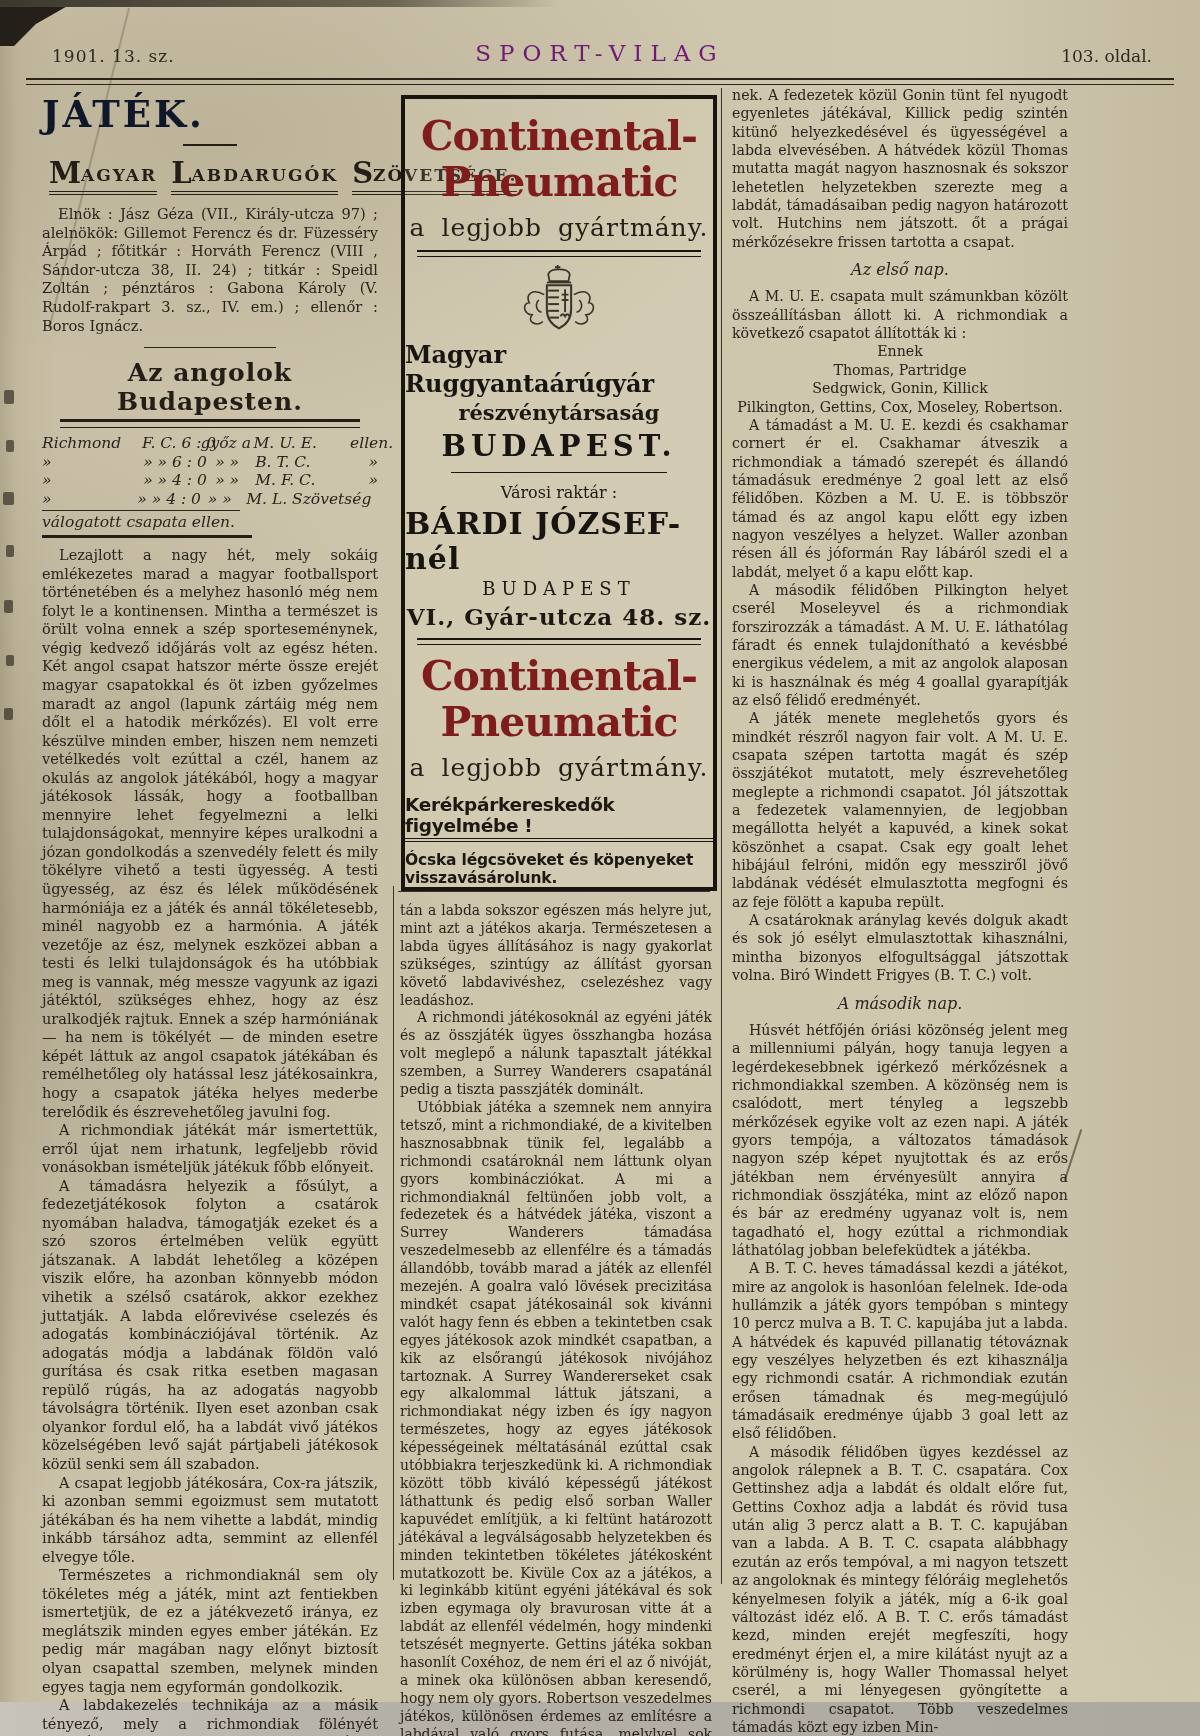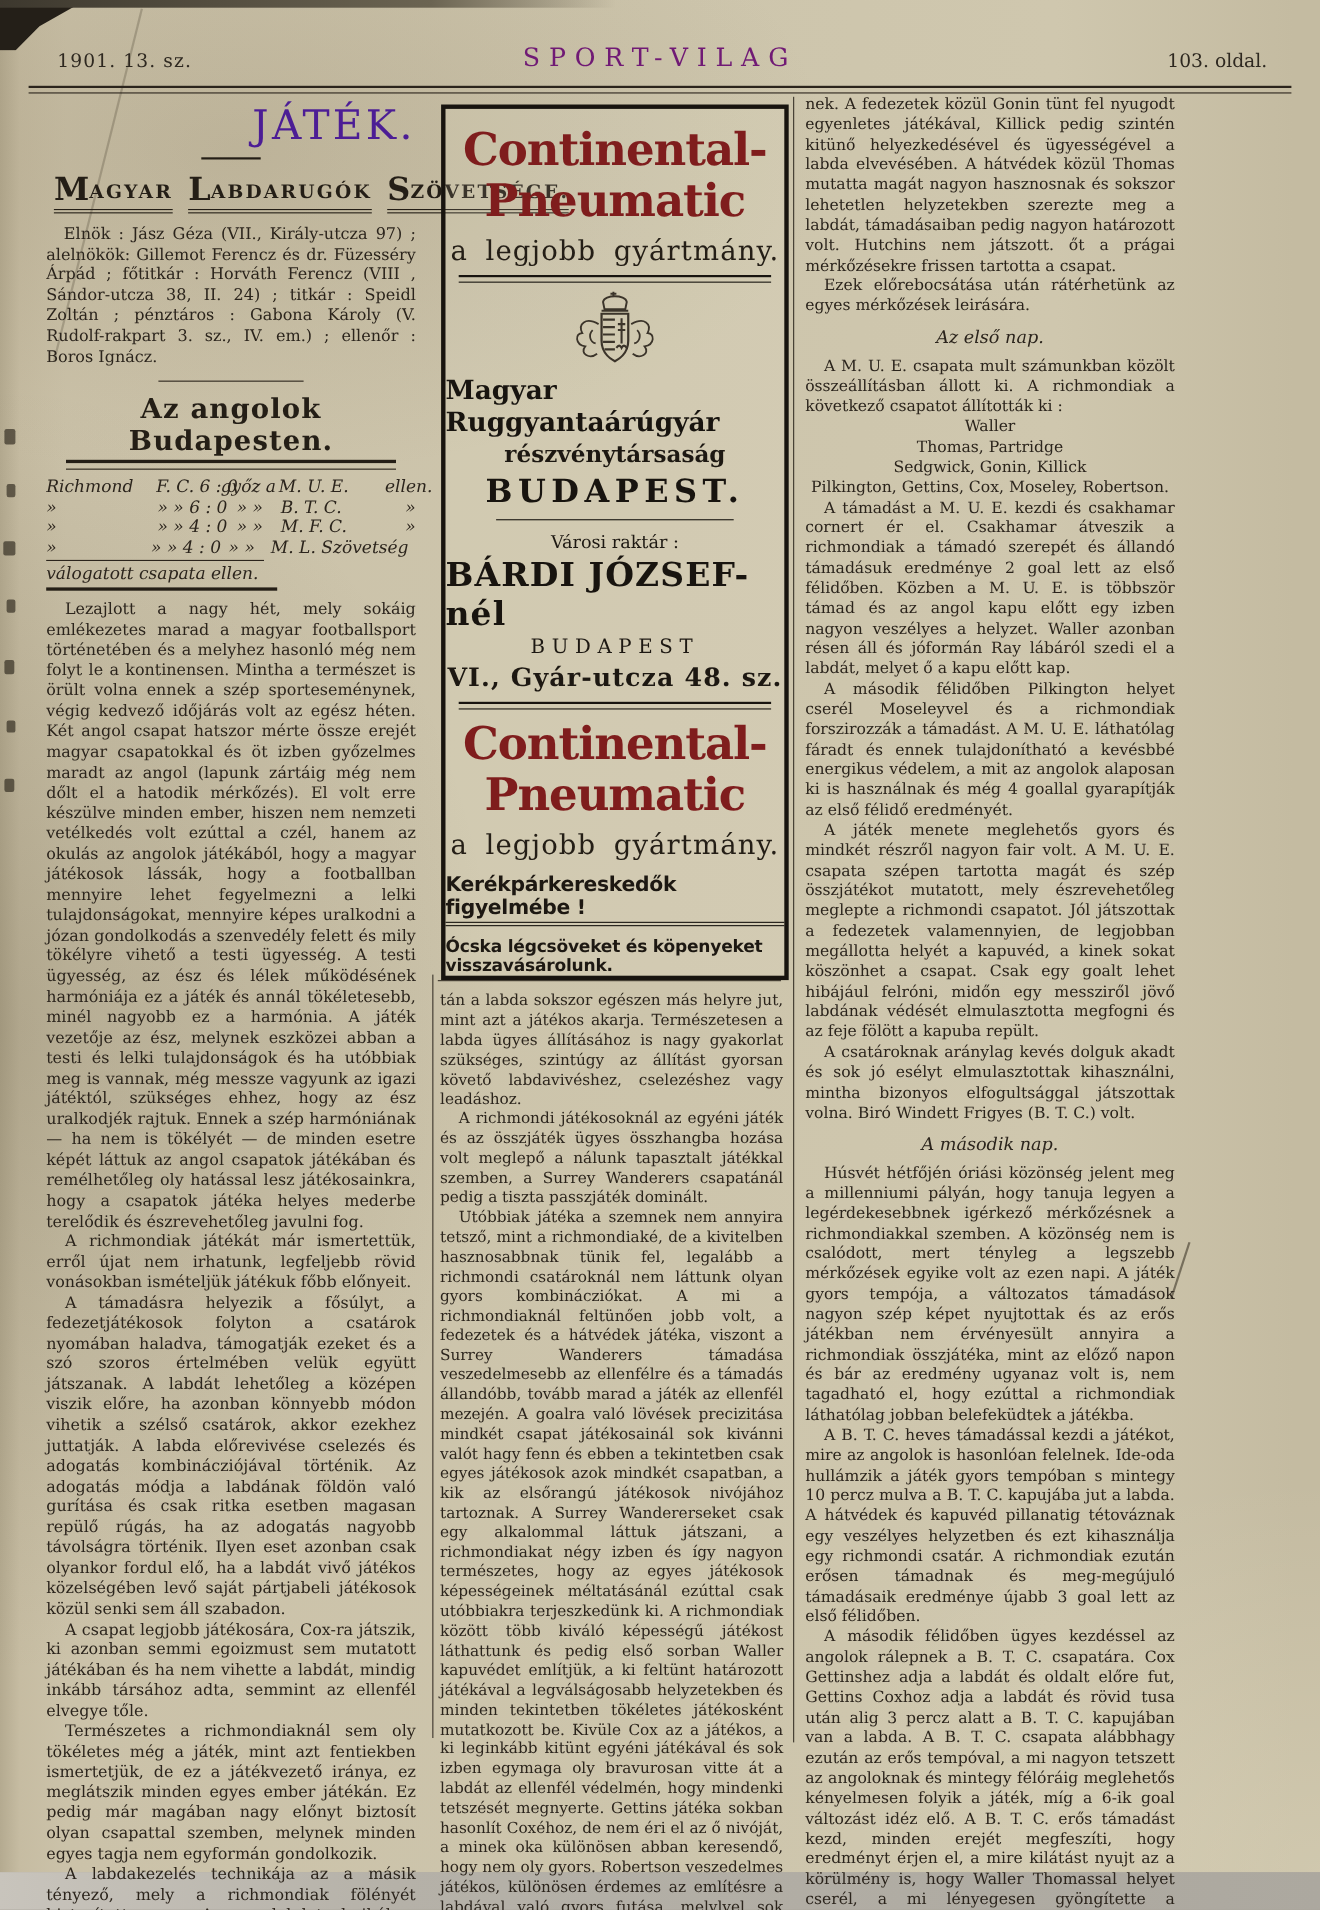--- a/index.html
+++ b/index.html
@@ -32,21 +32,21 @@
   
   .col{position:absolute;color:#2b241c;}
   #col-left{left:42px;top:92px;width:336px;}
   #col-mid-text{left:400px;top:902px;width:312px;}
   #col-right{left:732px;top:86px;width:336px;}
   #vrule-mid-right{position:absolute;left:721px;top:88px;width:1px;height:1496px;background:#3a332a;}
   #vrule-left-mid{position:absolute;left:393px;top:886px;width:1px;height:694px;background:#3a332a;}
   #rule-under-ad{position:absolute;left:398px;top:891px;width:312px;height:1px;background:#3a332a;}
 
   
-  #game-title{text-align:right;font-size:37px;font-weight:normal;letter-spacing:3px;color:#4c1d95;}
+  #game-title{text-align:left;font-size:37px;font-weight:bold;letter-spacing:3px;color:#0f172a;}
   #game-title-rule{width:54px;height:2px;background:#241e16;margin:8px auto 10px auto;}
   #org-title{text-align:center;margin-top:2px;white-space:nowrap;}
   #org-title .w{display:inline-block;margin:0 7px;border-bottom:4px double #241e16;padding-bottom:1px;
     font-weight:bold;font-size:17px;letter-spacing:2px;color:#241e16;}
   #org-title .w b{font-size:29px;font-weight:bold;vertical-align:-2px;letter-spacing:0;}
   #officers{margin-top:10px;font-size:14.6px;line-height:18.6px;text-align:justify;text-indent:16px;}
   #officers-divider{width:132px;height:1px;background:#2b241c;margin:12px auto 10px auto;}
   #match-title{text-align:center;font-size:25px;font-weight:bold;color:#241e16;letter-spacing:1px;}
   #match-title-rule{width:300px;height:5px;border-top:3px solid #241e16;border-bottom:1px solid #241e16;margin:3px auto 6px auto;}
 
@@ -217,24 +217,23 @@
   <div id="rule-under-ad"></div>
 
   <div id="col-mid-text" class="col">
       <p class="blk flush">tán a labda sokszor egészen más helyre jut, mint azt a játékos akarja. Természetesen a labda ügyes állításához is nagy gyakorlat szükséges, szintúgy az állítást gyorsan követő labdavivéshez, cselezéshez vagy leadáshoz.</p>
       <p class="blk p">A richmondi játékosoknál az egyéni játék és az összjáték ügyes összhangba hozása volt meglepő a nálunk tapasztalt játékkal szemben, a Surrey Wanderers csapatánál pedig a tiszta passzjáték dominált.</p>
       <p class="blk p">Utóbbiak játéka a szemnek nem annyira tetsző, mint a richmondiaké, de a kivitelben hasznosabbnak tünik fel, legalább a richmondi csatároknál nem láttunk olyan gyors kombinácziókat. A mi a richmondiaknál feltünően jobb volt, a fedezetek és a hátvédek játéka, viszont a Surrey Wanderers támadása veszedelmesebb az ellenfélre és a támadás állandóbb, tovább marad a játék az ellenfél mezején. A goalra való lövések precizitása mindkét csapat játékosainál sok kivánni valót hagy fenn és ebben a tekintetben csak egyes játékosok azok mindkét csapatban, a kik az elsőrangú játékosok nivójához tartoznak. A Surrey Wandererseket csak egy alkalommal láttuk játszani, a richmondiakat négy izben és így nagyon természetes, hogy az egyes játékosok képességeinek méltatásánál ezúttal csak utóbbiakra terjeszkedünk ki. A richmondiak között több kiváló képességű játékost láthattunk és pedig első sorban Waller kapuvédet említjük, a ki feltünt határozott játékával a legválságosabb helyzetekben és minden tekintetben tökéletes játékosként mutatkozott be. Kivüle Cox az a játékos, a ki leginkább kitünt egyéni játékával és sok izben egymaga oly bravurosan vitte át a labdát az ellenfél védelmén, hogy mindenki tetszését megnyerte. Gettins játéka sokban hasonlít Coxéhoz, de nem éri el az ő nivóját, a minek oka különösen abban keresendő, hogy nem oly gyors. Robertson veszedelmes játékos, különösen érdemes az említésre a labdával való gyors futása, melylyel sok keserű perczet szerzett az ellenfél-</p>
     </div>
 
   <div id="col-right" class="col">
       <p class="blk flush">nek. A fedezetek közül Gonin tünt fel nyugodt egyenletes játékával, Killick pedig szintén kitünő helyezkedésével és ügyességével a labda elvevésében. A hátvédek közül Thomas mutatta magát nagyon hasznosnak és sokszor lehetetlen helyzetekben szerezte meg a labdát, támadásaiban pedig nagyon határozott volt. Hutchins nem játszott. őt a prágai mérkőzésekre frissen tartotta a csapat.</p>
-      <p class="blk p">Ezek előrebocsátása után rátérhetünk az egyes mérkőzések leirására.</p>
       <p class="blk subhead">Az első nap.</p>
       <p class="blk p">A M. U. E. csapata mult számunkban közölt összeállításban állott ki. A richmondiak a következő csapatot állították ki :</p>
-      <p class="blk center">Waller</p>
+      <p class="blk center">Ennek</p>
       <p class="blk center">Thomas, Partridge</p>
       <p class="blk center">Sedgwick, Gonin, Killick</p>
       <p class="blk center">Pilkington, Gettins, Cox, Moseley, Robertson.</p>
       <p class="blk p">A támadást a M. U. E. kezdi és csakhamar cornert ér el. Csakhamar átveszik a richmondiak a támadó szerepét és állandó támadásuk eredménye 2 goal lett az első félidőben. Közben a M. U. E. is többször támad és az angol kapu előtt egy izben nagyon veszélyes a helyzet. Waller azonban résen áll és jóformán Ray lábáról szedi el a labdát, melyet ő a kapu előtt kap.</p>
       <p class="blk p">A második félidőben Pilkington helyet cserél Moseleyvel és a richmondiak forszirozzák a támadást. A M. U. E. láthatólag fáradt és ennek tulajdonítható a kevésbbé energikus védelem, a mit az angolok alaposan ki is használnak és még 4 goallal gyarapítják az első félidő eredményét.</p>
       <p class="blk p">A játék menete meglehetős gyors és mindkét részről nagyon fair volt. A M. U. E. csapata szépen tartotta magát és szép összjátékot mutatott, mely észrevehetőleg meglepte a richmondi csapatot. Jól játszottak a fedezetek valamennyien, de legjobban megállotta helyét a kapuvéd, a kinek sokat köszönhet a csapat. Csak egy goalt lehet hibájául felróni, midőn egy messziről jövő labdának védését elmulasztotta megfogni és az feje fölött a kapuba repült.</p>
       <p class="blk p">A csatároknak aránylag kevés dolguk akadt és sok jó esélyt elmulasztottak kihasználni, mintha bizonyos elfogultsággal játszottak volna. Biró Windett Frigyes (B. T. C.) volt.</p>
       <p class="blk subhead">A második nap.</p>
       <p class="blk p">Húsvét hétfőjén óriási közönség jelent meg a millenniumi pályán, hogy tanuja legyen a legérdekesebbnek igérkező mérkőzésnek a richmondiakkal szemben. A közönség nem is csalódott, mert tényleg a legszebb mérkőzések egyike volt az ezen napi. A játék gyors tempója, a változatos támadások nagyon szép képet nyujtottak és az erős játékban nem érvényesült annyira a richmondiak összjátéka, mint az előző napon és bár az eredmény ugyanaz volt is, nem tagadható el, hogy ezúttal a richmondiak láthatólag jobban belefeküdtek a játékba.</p>
       <p class="blk p">A B. T. C. heves támadással kezdi a játékot, mire az angolok is hasonlóan felelnek. Ide-oda hullámzik a játék gyors tempóban s mintegy 10 percz mulva a B. T. C. kapujába jut a labda. A hátvédek és kapuvéd pillanatig tétováznak egy veszélyes helyzetben és ezt kihasználja egy richmondi csatár. A richmondiak ezután erősen támadnak és meg-megújuló támadásaik eredménye újabb 3 goal lett az első félidőben.</p>

